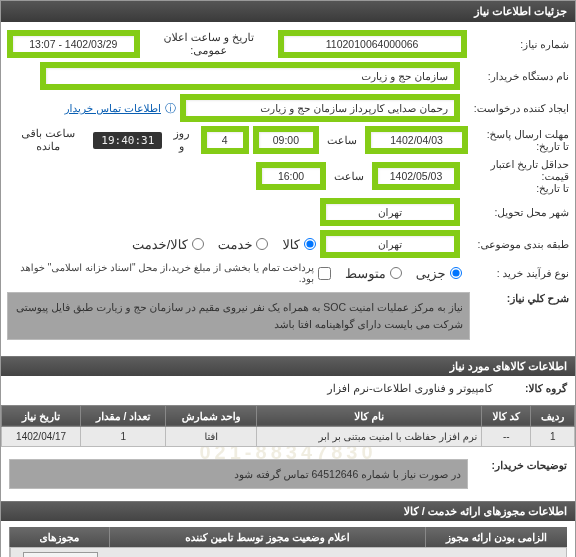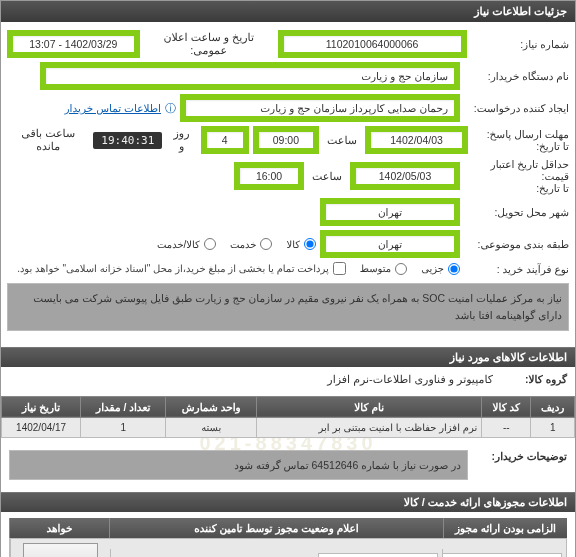--- a/index.html
+++ b/index.html
@@ -60,21 +60,21 @@
 }
 .timer {
   background: #333;
   color: #eee;
   padding: 2px 8px;
   font-family: monospace;
   font-size: 11px;
   border-radius: 2px;
 }
 .radio-group { display: flex; align-items: center; gap: 4px; }
-.radio-group label { font-size: 10px; margin-left: 10px; }
+.radio-group label { font-size: 13px; margin-left: 10px; }
 .radio { width: 12px; height: 12px; }
 .note { font-size: 10px; color: #444; }
 .section-header {
   background: linear-gradient(#5e5e5e, #444);
   color: #fff;
   padding: 3px 8px;
   font-size: 11px;
   font-weight: bold;
   border-top: 1px solid #777;
 }
@@ -149,21 +149,21 @@
   background: linear-gradient(#6a6a6a, #4e4e4e);
   color: #fff;
 }
 .license-head > div {
   padding: 4px;
   font-size: 10.5px;
   font-weight: bold;
   border-left: 1px solid #888;
   text-align: center;
 }
-.col-a { width: 124px; }
+.col-a { width: 142px; }
 .col-b { flex: 1; }
 .col-c { width: 100px; }
 .btn {
   background: linear-gradient(#f5f5f5,#ddd);
   border: 1px solid #999;
   padding: 12px 8px;
   font-size: 10px;
   cursor: pointer;
 }
 .dash-field {
@@ -215,21 +215,21 @@
       <span class="sublabel">روز و</span>
       <span class="timer">19:40:31</span>
       <span class="sublabel">ساعت باقی مانده</span>
     </div>
 
     <div class="row">
       <span class="label" style="width:105px">
         <span>حداقل تاریخ اعتبار قیمت:</span><br>
         <span>تا تاریخ:</span>
       </span>
-      <div class="field mid" style="width:110px">1402/05/03</div>
+      <div class="field mid" style="width:88px">1402/05/03</div>
       <span class="sublabel">ساعت</span>
       <div class="field sm">16:00</div>
     </div>
 
     <div class="row">
       <span class="label">شهر محل تحویل:</span>
       <div class="field mid">تهران</div>
     </div>
 
     <div class="row">
@@ -251,20 +251,21 @@
         <input type="radio" class="radio" checked="" style="">
         <label>جزیی</label>
         <input type="radio" class="radio" style="">
         <label>متوسط</label>
       </div>
       <input type="checkbox" style="">
       <span class="note">پرداخت تمام یا بخشی از مبلغ خرید،از محل "اسناد خزانه اسلامی" خواهد بود.</span>
     </div>
 
     <div class="desc-row">
+      <span class="label" style="font-weight:bold;">شرح كلي نياز:</span>
       <div class="desc-box" style="flex:1">نیاز به مرکز عملیات امنیت SOC به همراه یک نفر نیروی مقیم در سازمان حج و زیارت طبق فایل پیوستی شرکت می بایست دارای گواهینامه افتا باشد</div>
     </div>
   </div>
 
   <div class="section-header">اطلاعات کالاهای مورد نیاز</div>
 
   <div class="watermark-area">
     <div class="watermark">
       <div>ایران آنلاین</div>
       <div class="wm2">021-88347830</div>
@@ -284,41 +285,41 @@
             <th>واحد شمارش</th>
             <th>تعداد / مقدار</th>
             <th>تاریخ نیاز</th>
           </tr>
         </thead>
         <tbody>
           <tr>
             <td>1</td>
             <td>--</td>
             <td style="text-align:right">نرم افزار حفاظت با امنیت مبتنی بر ابر</td>
-            <td>بسته</td>
+            <td>افتا</td>
             <td>1</td>
             <td>1402/04/17</td>
           </tr>
         </tbody>
       </table>
 
       <div class="desc-row" style="padding:4px 8px;">
         <span class="label" style="font-weight:bold">توضیحات خریدار:</span>
         <div class="desc-box" style="flex:1">در صورت نیاز با شماره 64512646 تماس گرفته شود</div>
       </div>
     </div>
   </div>
 
   <div class="section-header">اطلاعات مجوزهای ارائه خدمت / کالا</div>
 
   <div style="padding:6px 8px;">
     <div class="license-head">
       <div class="col-a">الزامی بودن ارائه مجوز</div>
       <div class="col-b">اعلام وضعیت مجوز توسط تامین کننده</div>
-      <div class="col-c">خواهد</div>
+      <div class="col-c">مجوزهای</div>
     </div>
     <div class="license-row">
       <div class="col-a">
         <div class="dash-field">--</div>
       </div>
       <div class="col-b" style="display:flex;justify-content:flex-start;">
         <div class="dash-field">--</div>
       </div>
       <div class="col-c">
         <button class="btn">مشاهده مجوز</button>

